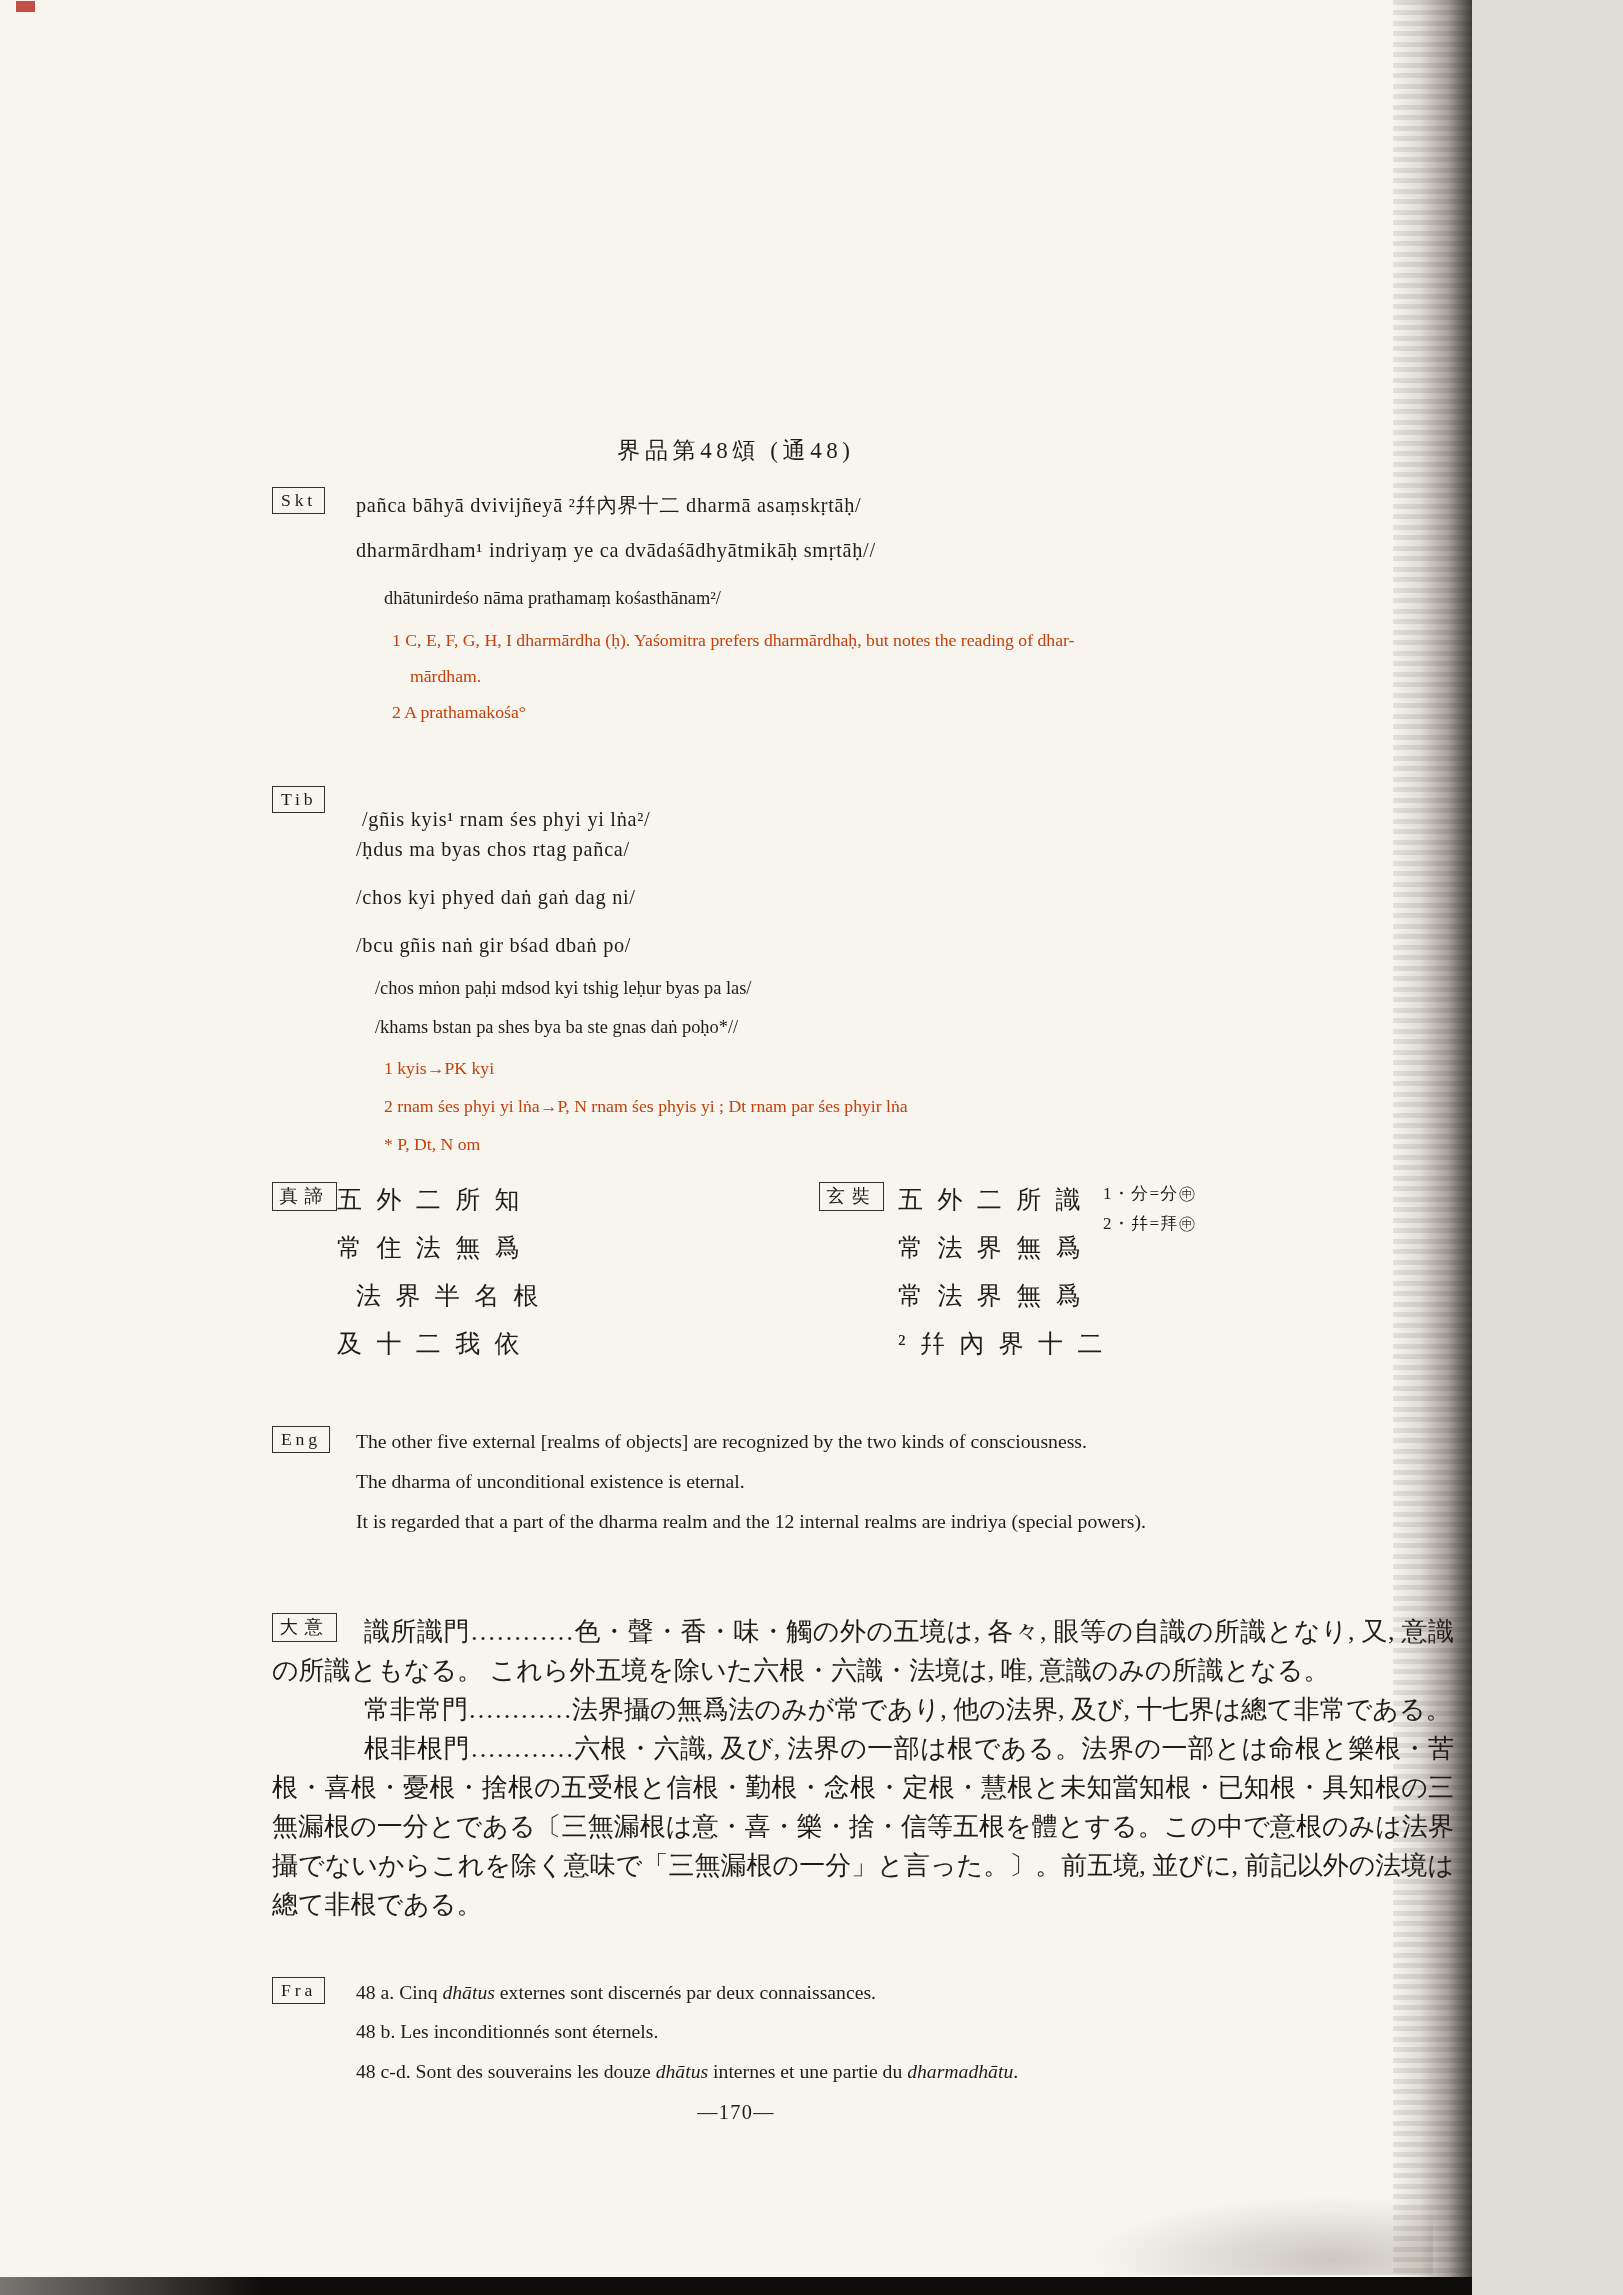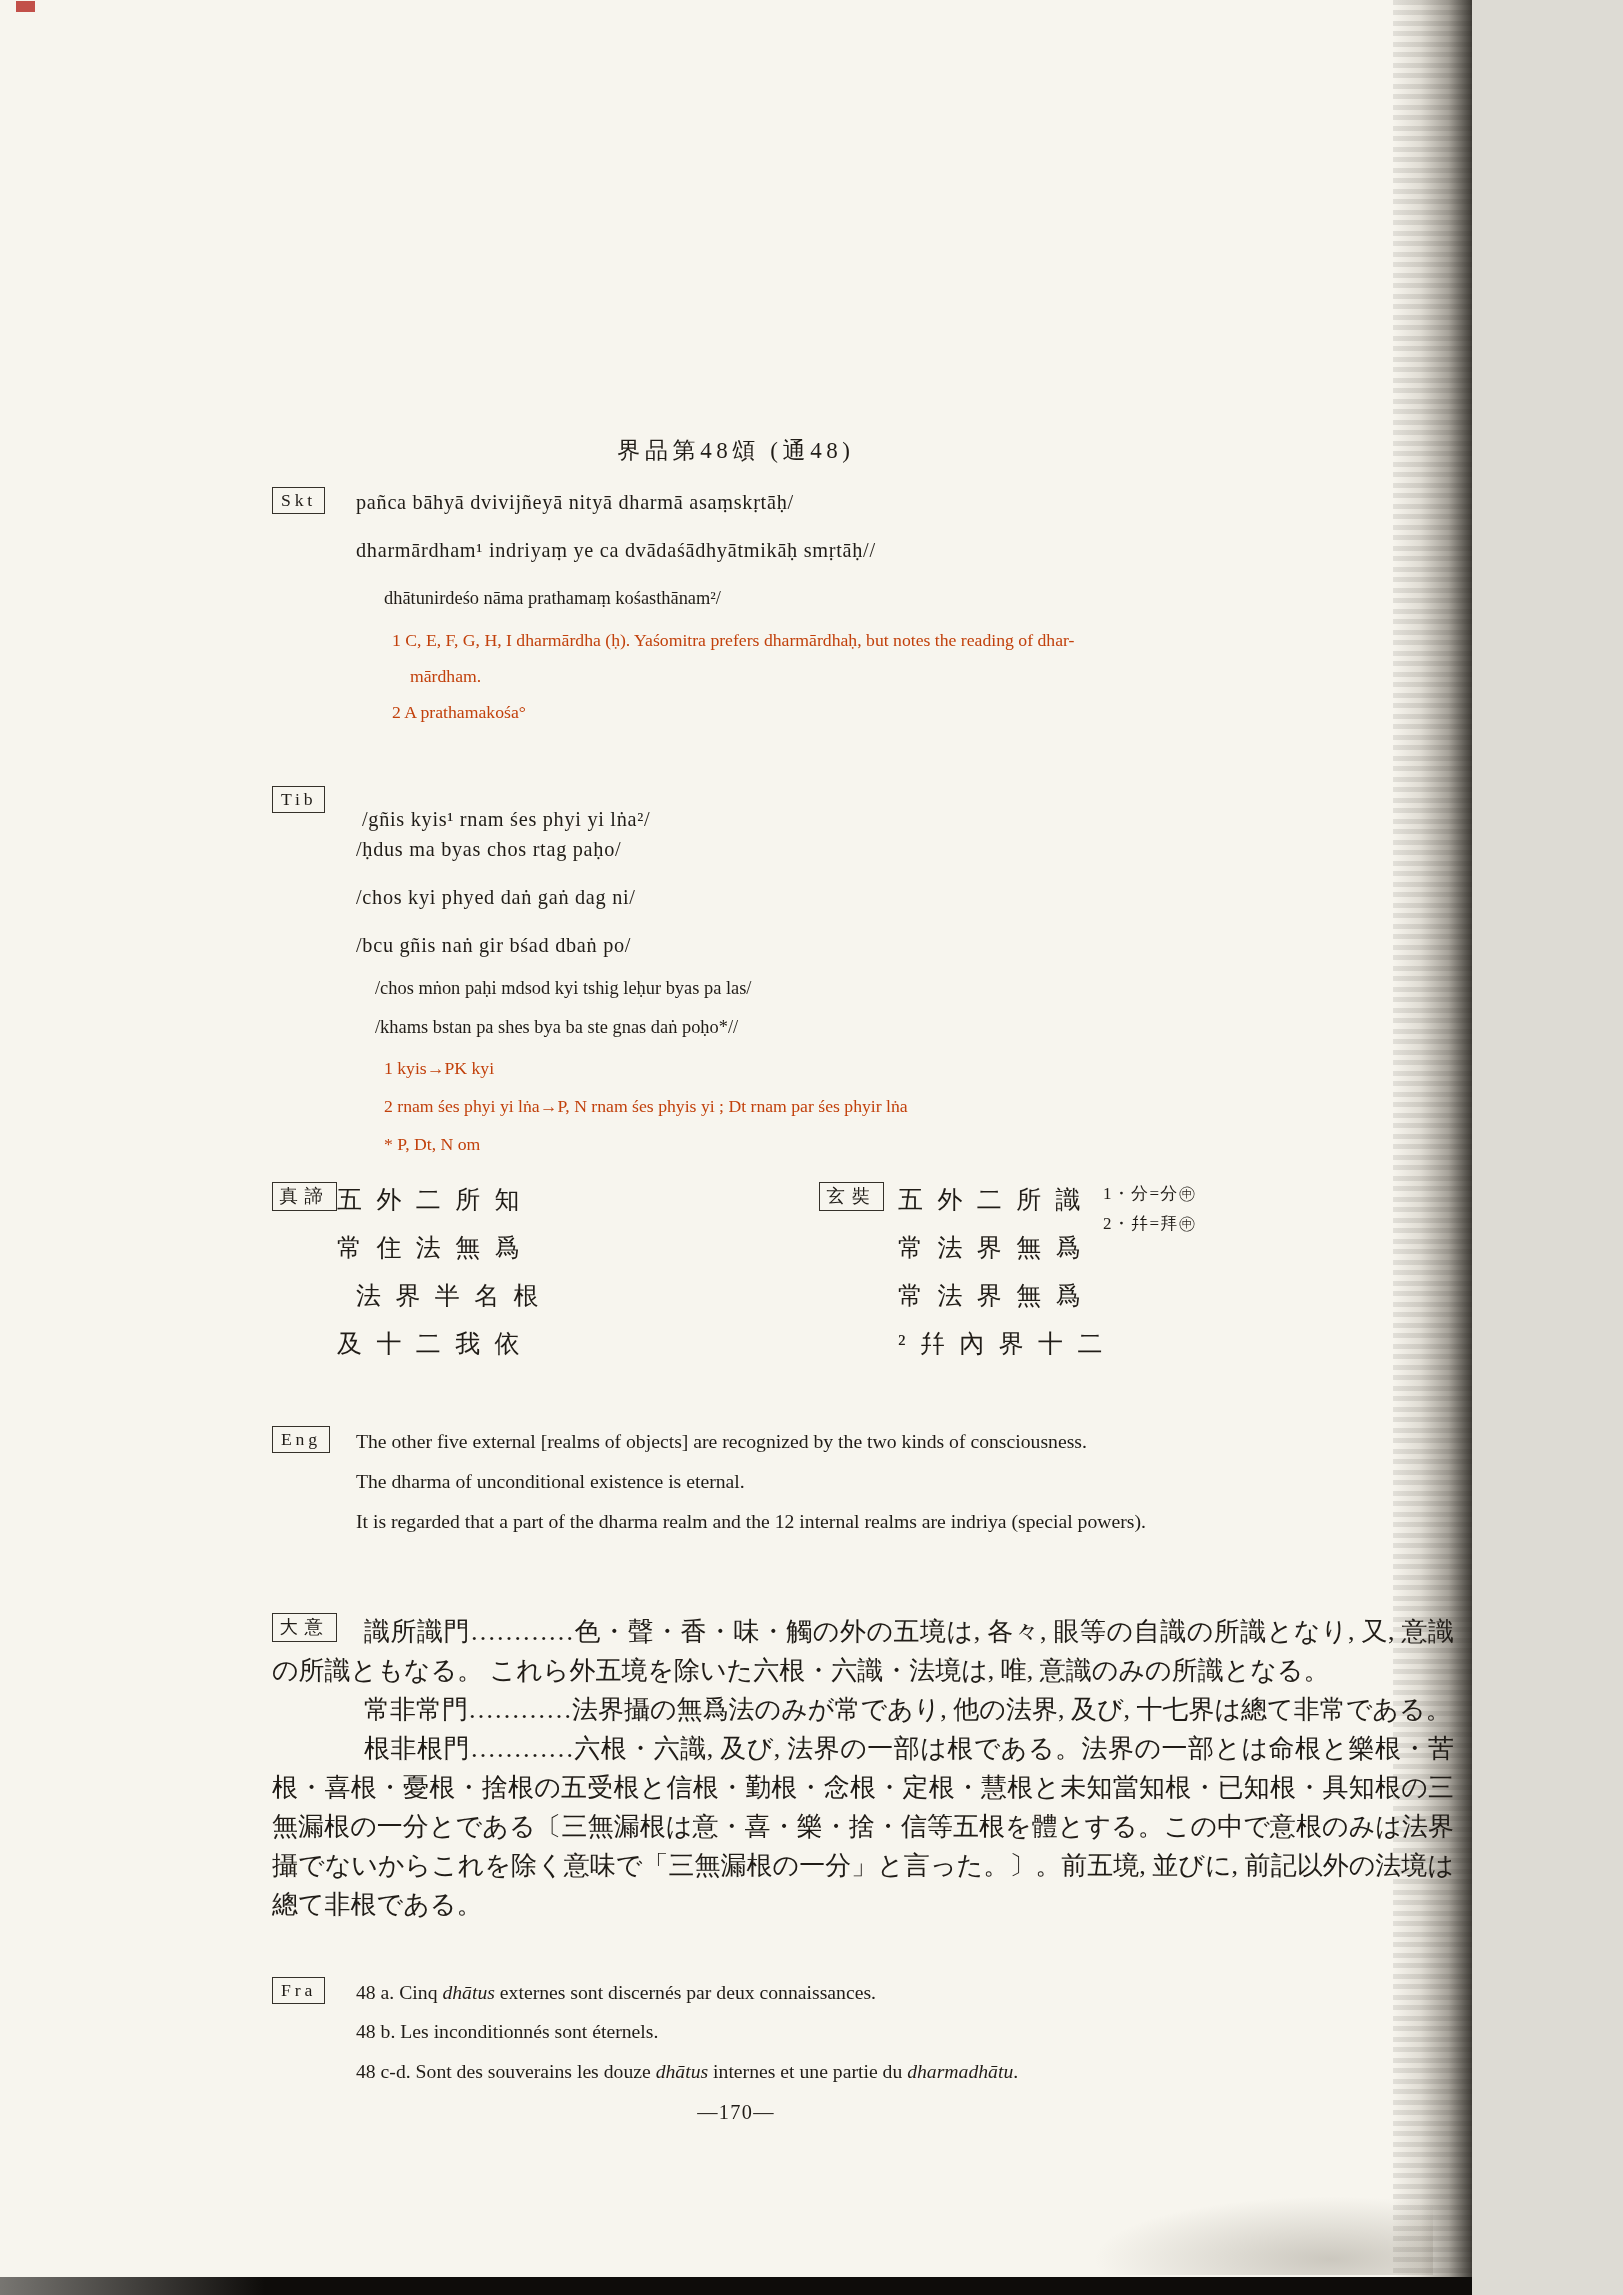--- a/index.html
+++ b/index.html
@@ -62,30 +62,30 @@
 <div class="page">
 
   <div class="corner-mark"></div>
   <div class="right-scan-band"></div>
   <div class="bottom-right-smudge"></div>
   <div class="bottom-scan-bar"></div>
 
   <div class="abs title" style="top:435px;left:0;">界品第48頌 (通48)</div>
 
   <span class="abs label" style="left:272px;top:487px;">Skt</span>
-  <div class="abs skt-line" style="left:356px;top:491px;">pañca bāhyā dvivijñeyā nityā dharmā asaṃskṛtāḥ/</div>
+  <div class="abs skt-line" style="left:356px;top:491px;">pañca bāhyā dvivijñeyā ²幷內界十二 dharmā asaṃskṛtāḥ/</div>
   <div class="abs skt-line" style="left:356px;top:539px;">dharmārdham¹ indriyaṃ ye ca dvādaśādhyātmikāḥ smṛtāḥ//</div>
   <div class="abs colophon" style="left:384px;top:588px;">dhātunirdeśo nāma prathamaṃ kośasthānam²/</div>
   <div class="abs note" style="left:392px;top:630px;">1 C, E, F, G, H, I dharmārdha (ḥ). Yaśomitra prefers dharmārdhaḥ, but notes the reading of dhar-</div>
   <div class="abs note" style="left:410px;top:666px;">mārdham.</div>
   <div class="abs note" style="left:392px;top:702px;">2 A prathamakośa°</div>
 
   <span class="abs label" style="left:272px;top:786px;">Tib</span>
   <div class="abs tib-line" style="left:356px;top:808px;margin-left:6px;">/gñis kyis¹ rnam śes phyi yi lṅa²/</div>
-  <div class="abs tib-line" style="left:356px;top:838px;">/ḥdus ma byas chos rtag paḥo/</div>
+  <div class="abs tib-line" style="left:356px;top:838px;">/ḥdus ma byas chos rtag pañca/</div>
   <div class="abs tib-line" style="left:356px;top:886px;">/chos kyi phyed daṅ gaṅ dag ni/</div>
   <div class="abs tib-line" style="left:356px;top:934px;">/bcu gñis naṅ gir bśad dbaṅ po/</div>
   <div class="abs colophon" style="left:375px;top:978px;">/chos mṅon paḥi mdsod kyi tshig leḥur byas pa las/</div>
   <div class="abs colophon" style="left:375px;top:1017px;">/khams bstan pa shes bya ba ste gnas daṅ poḥo*//</div>
   <div class="abs note" style="left:384px;top:1058px;">1 kyis→PK kyi</div>
   <div class="abs note" style="left:384px;top:1096px;">2 rnam śes phyi yi lṅa→P, N rnam śes phyis yi ; Dt rnam par śes phyir lṅa</div>
   <div class="abs note" style="left:384px;top:1134px;">* P, Dt, N om</div>
 
   <span class="abs label cjk-label" style="left:272px;top:1182px;">真諦</span>
   <div class="abs verse-line" style="left:337px;top:1183px;">五外二所知</div>

